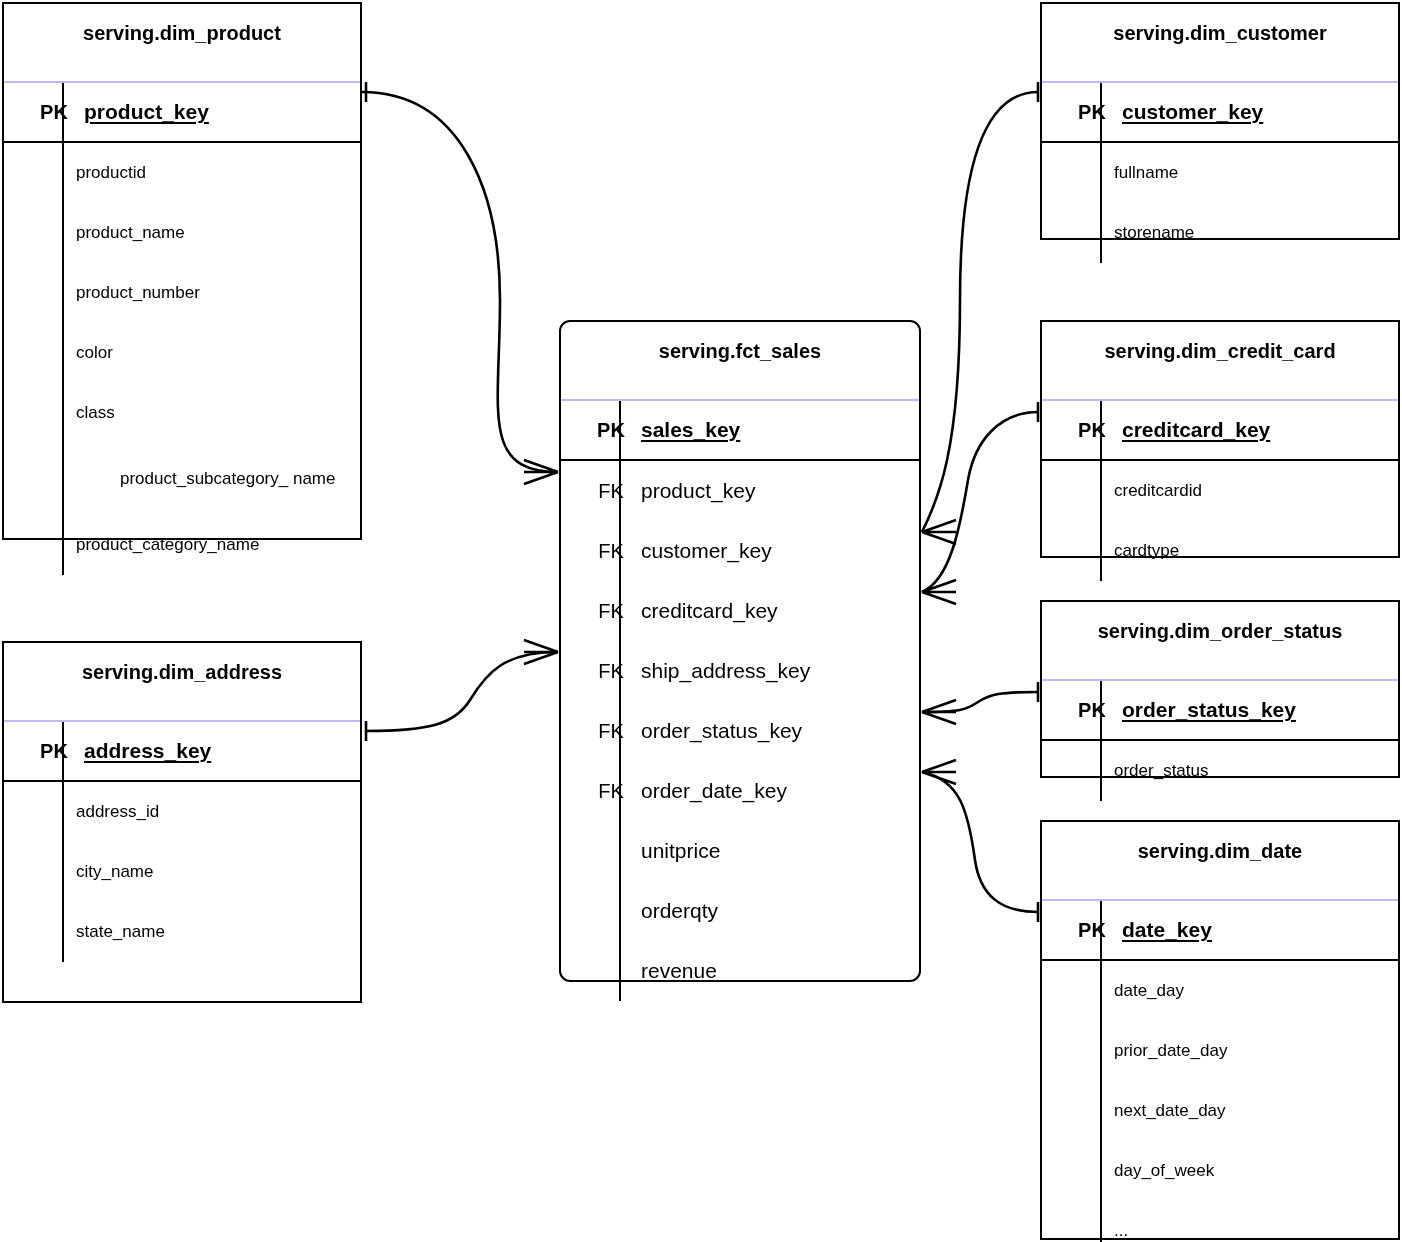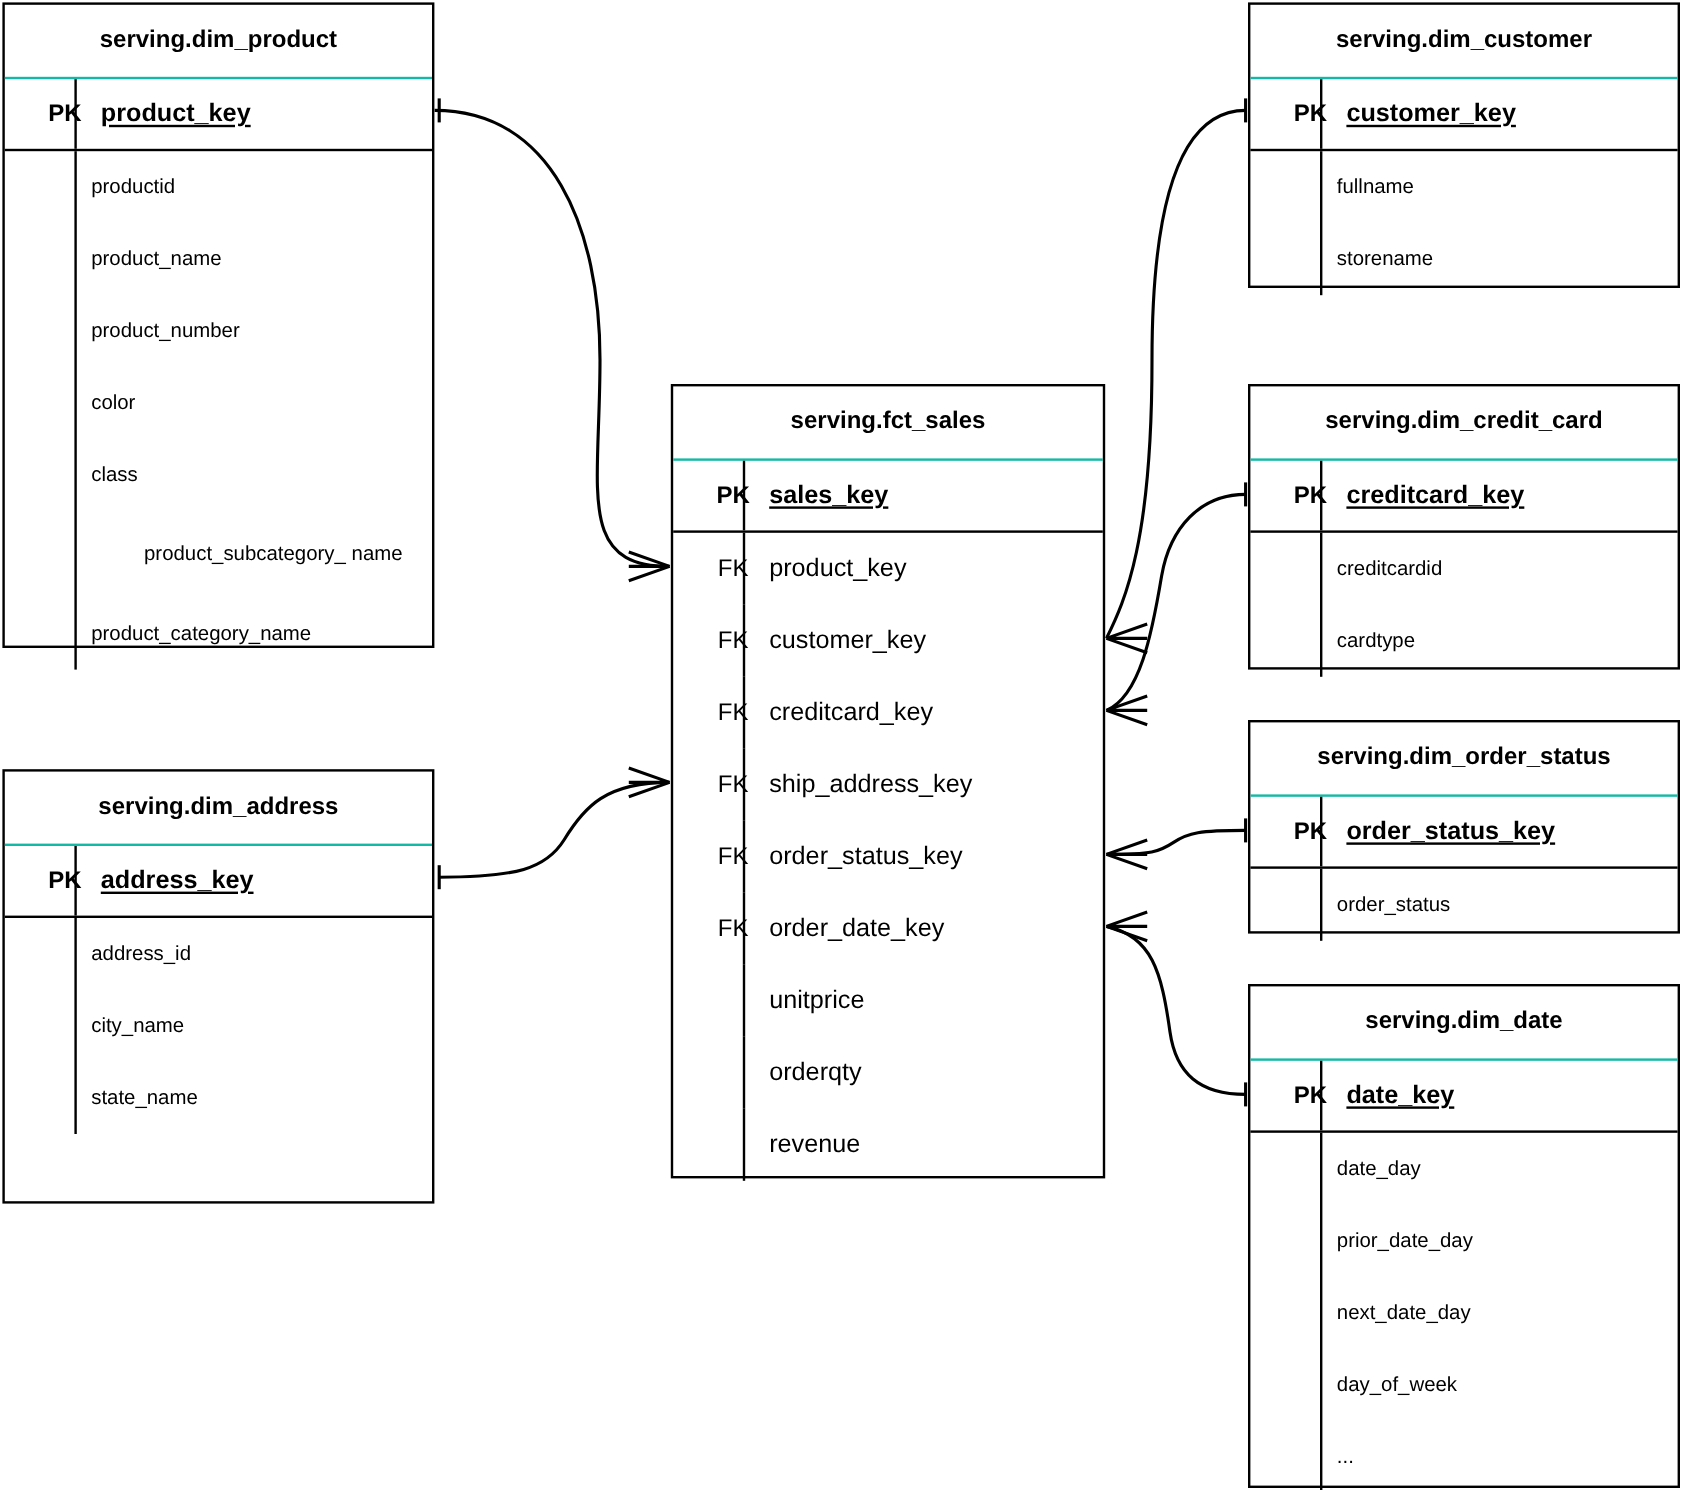--- a/index.html
+++ b/index.html
@@ -29,26 +29,26 @@
   }
   .entity {
     position: absolute;
     box-sizing: border-box;
     border: 2px solid #000000;
     background: #ffffff;
     z-index: 2;
   }
   .entity-title {
     box-sizing: border-box;
-    height: 62px;
+    height: 79px;
     line-height: 58px;
     text-align: center;
     font-weight: bold;
     font-size: 20px;
-    border-bottom: 2px solid #14b8a6;
+    border-bottom: 2px solid #c4b5fd;
     white-space: nowrap;
     overflow: hidden;
   }
   .row {
     box-sizing: border-box;
     display: flex;
     align-items: center;
     height: 60px;
   }
   .row.pk-row {
@@ -190,21 +190,21 @@
     <div class="attr-block">
       <div class="keycol-spacer"></div>
       <div class="attr-list">
         <div class="attr-item">address_id</div>
         <div class="attr-item">city_name</div>
         <div class="attr-item">state_name</div>
       </div>
     </div>
   </div>
 
-  <div class="entity" style="left:559px; top:320px; width:362px; height:662px;">
+  <div class="entity" style="left:559px; top:320px; width:362px; height:662px;border-radius:11px;">
     <div class="entity-title">serving.fct_sales</div>
     <div class="row pk-row">
       <div class="keycol bold">PK</div>
       <div class="namecol key">
         <span class="u">sales_key</span>
       </div>
     </div>
     <div class="row">
       <div class="keycol">FK</div>
       <div class="namecol">product_key</div>

